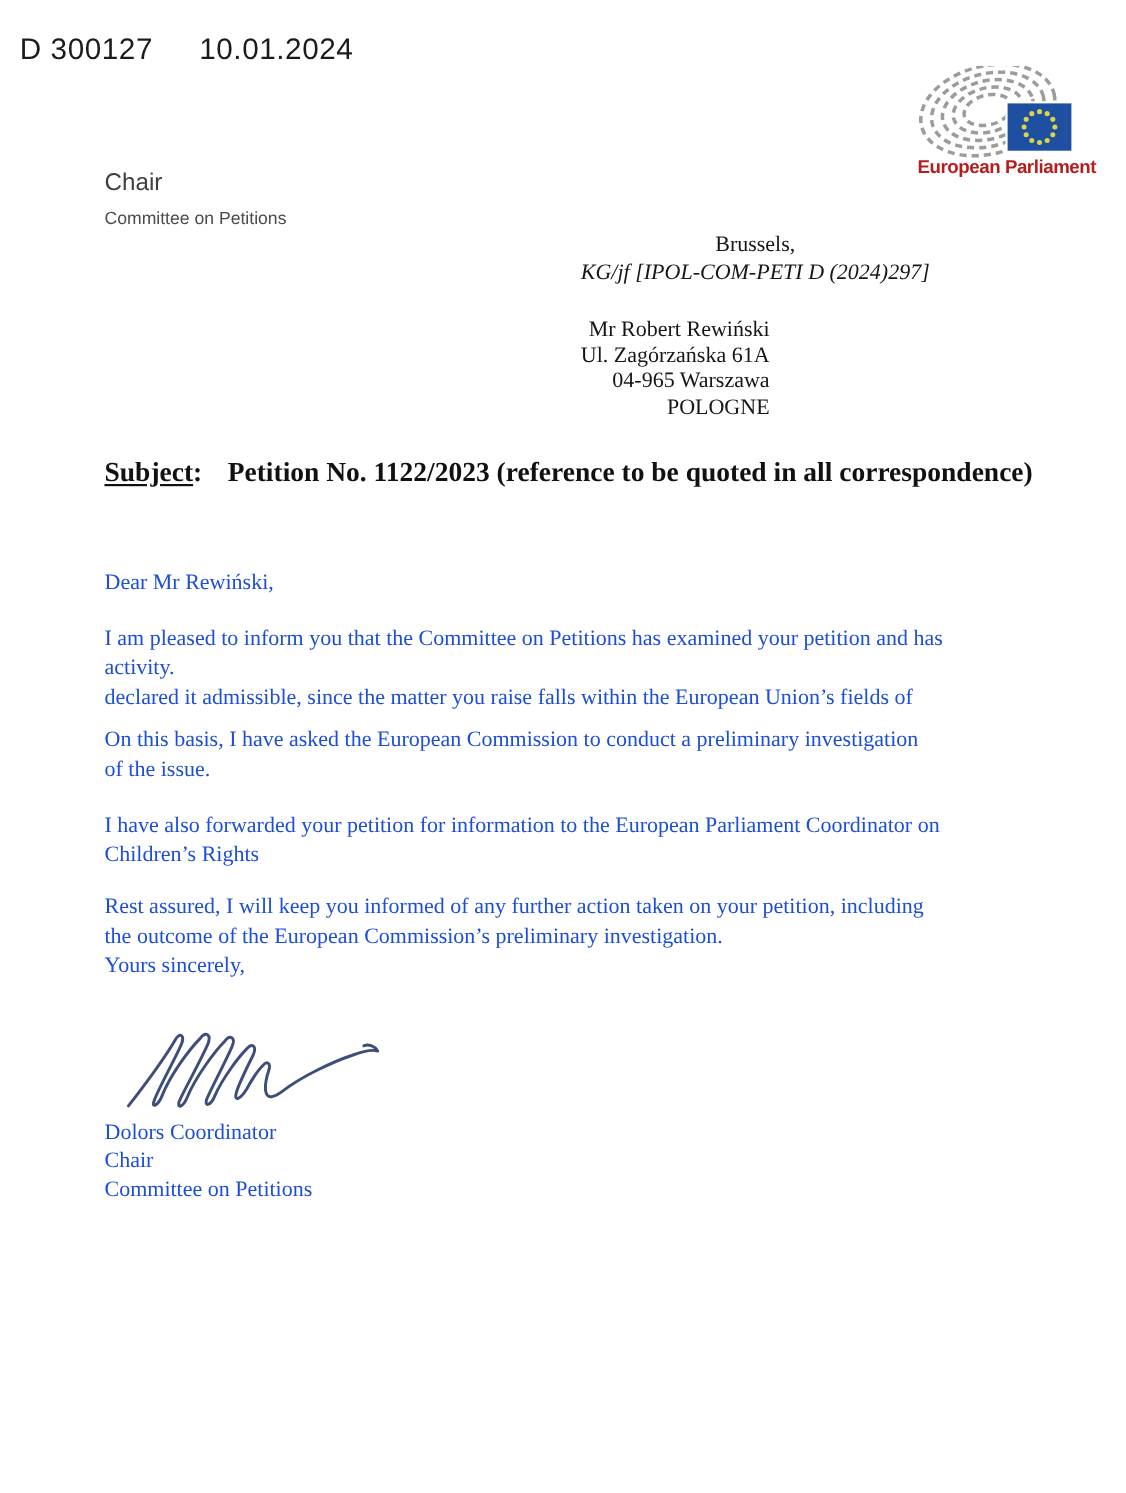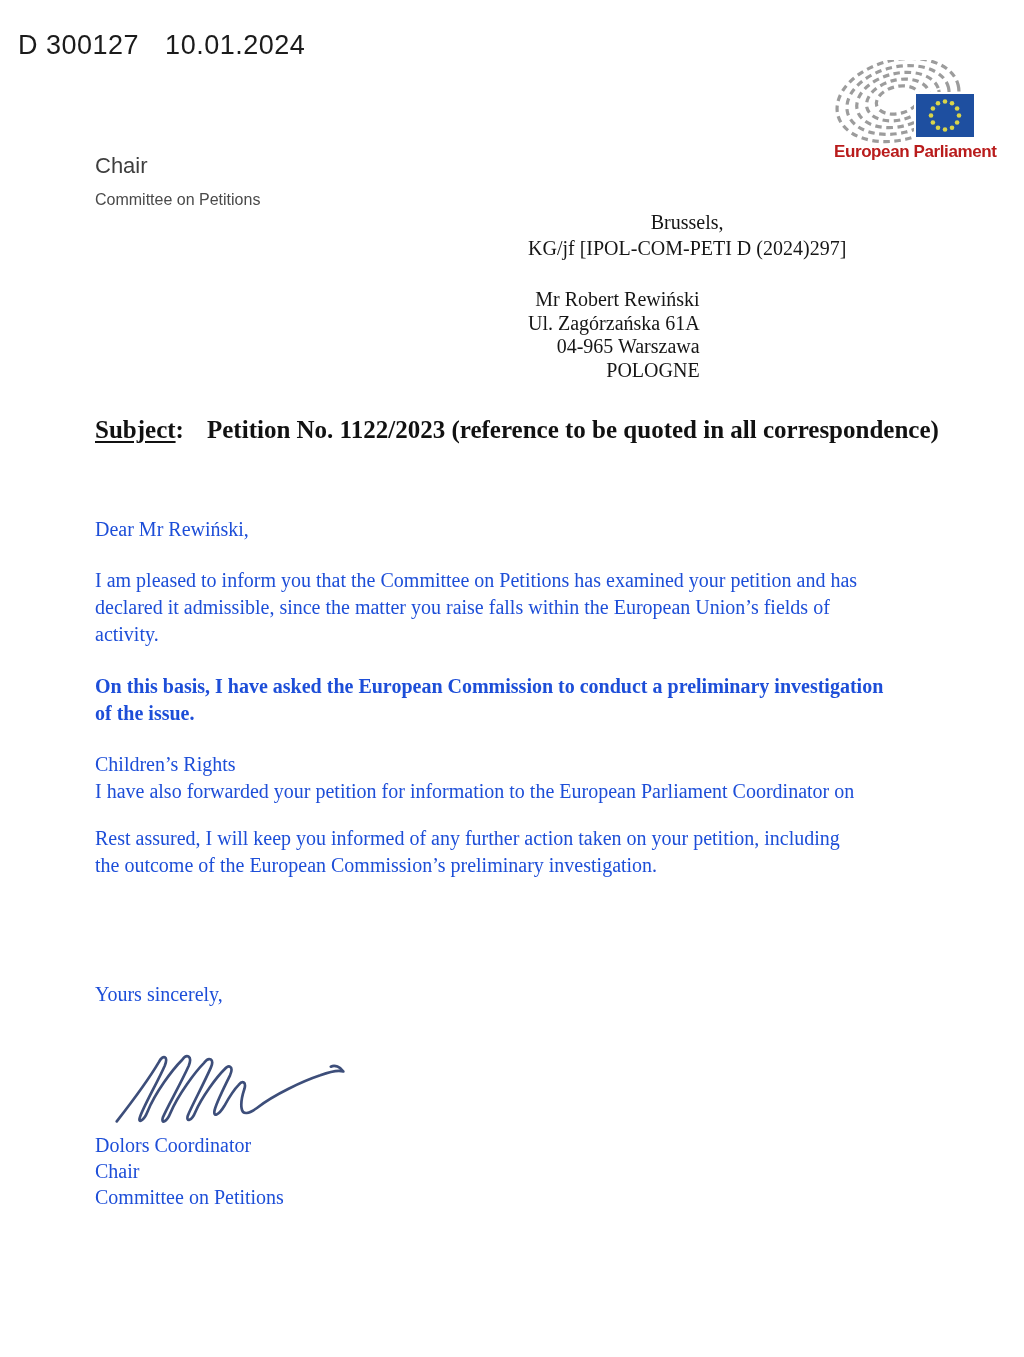--- a/index.html
+++ b/index.html
@@ -16,21 +16,21 @@
     overflow: hidden;
     font-family: "Liberation Serif", serif;
     color: #161616;
   }
   
   .doc-header {
     position: absolute;
     left: 18px;
     top: 30px;
     display: flex;
-    gap: 26px;
+    gap: 42px;
     font-family: "Liberation Sans", sans-serif;
     font-size: 27px;
     color: #1b1b1b;
     letter-spacing: 0.5px;
   }
   
   .logo {
     position: absolute;
     left: 834px;
     top: 60px;
@@ -66,21 +66,21 @@
   }
   
   .ref-block {
     position: absolute;
     left: 528px;
     top: 210px;
     font-size: 20px;
     line-height: 25.5px;
     text-align: center;
   }
-  .ref-line { }
+  .ref-line { font-style: italic; }
   
   .recipient {
     position: absolute;
     left: 528px;
     top: 288px;
     font-size: 20px;
     line-height: 23.5px;
     text-align: right;
   }
   
@@ -99,24 +99,24 @@
   .body-block {
     position: absolute;
     left: 95px;
     top: 516px;
     width: 845px;
     font-size: 20px;
     line-height: 27px;
     color: #1d4ed8;
   }
   .para-1 { margin-top: 24px; }
-  .para-2 { margin-top: 25px; font-weight: bold; }
+  .para-2 { margin-top: 11px; }
   .para-3 { margin-top: 24px; }
   .para-4 { margin-top: 20px; }
-  .closing { margin-top: 102px; }
+  .closing { }
   .signature-svg { display: block; margin-top: 27px; margin-left: 2px; }
   .signer-block { margin-top: 1px; line-height: 26px; }
 </style>
 </head>
 <body>
 
 <div class="page">
 
   <div class="doc-header">
     <span>D 300127</span>
@@ -169,32 +169,32 @@
   <div class="subject-row">
     <div class="subject-label-cell"><span class="subject-label">Subject</span><span>:</span></div>
     <div>Petition No. 1122/2023 (reference to be quoted in all correspondence)</div>
   </div>
 
   <div class="body-block">
     <div class="salutation">Dear Mr Rewiński,</div>
 
     <div class="para-1">
       <div>I am pleased to inform you that the Committee on Petitions has examined your petition and has</div>
+      <div>activity.</div>
       <div>declared it admissible, since the matter you raise falls within the European Union’s fields of</div>
-      <div>activity.</div>
     </div>
 
     <div class="para-2">
       <div>On this basis, I have asked the European Commission to conduct a preliminary investigation</div>
       <div>of the issue.</div>
     </div>
 
     <div class="para-3">
+      <div>I have also forwarded your petition for information to the European Parliament Coordinator on</div>
       <div>Children’s Rights</div>
-      <div>I have also forwarded your petition for information to the European Parliament Coordinator on</div>
     </div>
 
     <div class="para-4">
       <div>Rest assured, I will keep you informed of any further action taken on your petition, including</div>
       <div>the outcome of the European Commission’s preliminary investigation.</div>
     </div>
 
     <div class="closing">Yours sincerely,</div>
 
     <svg class="signature-svg" width="268" height="96" viewBox="0 0 270 100">

